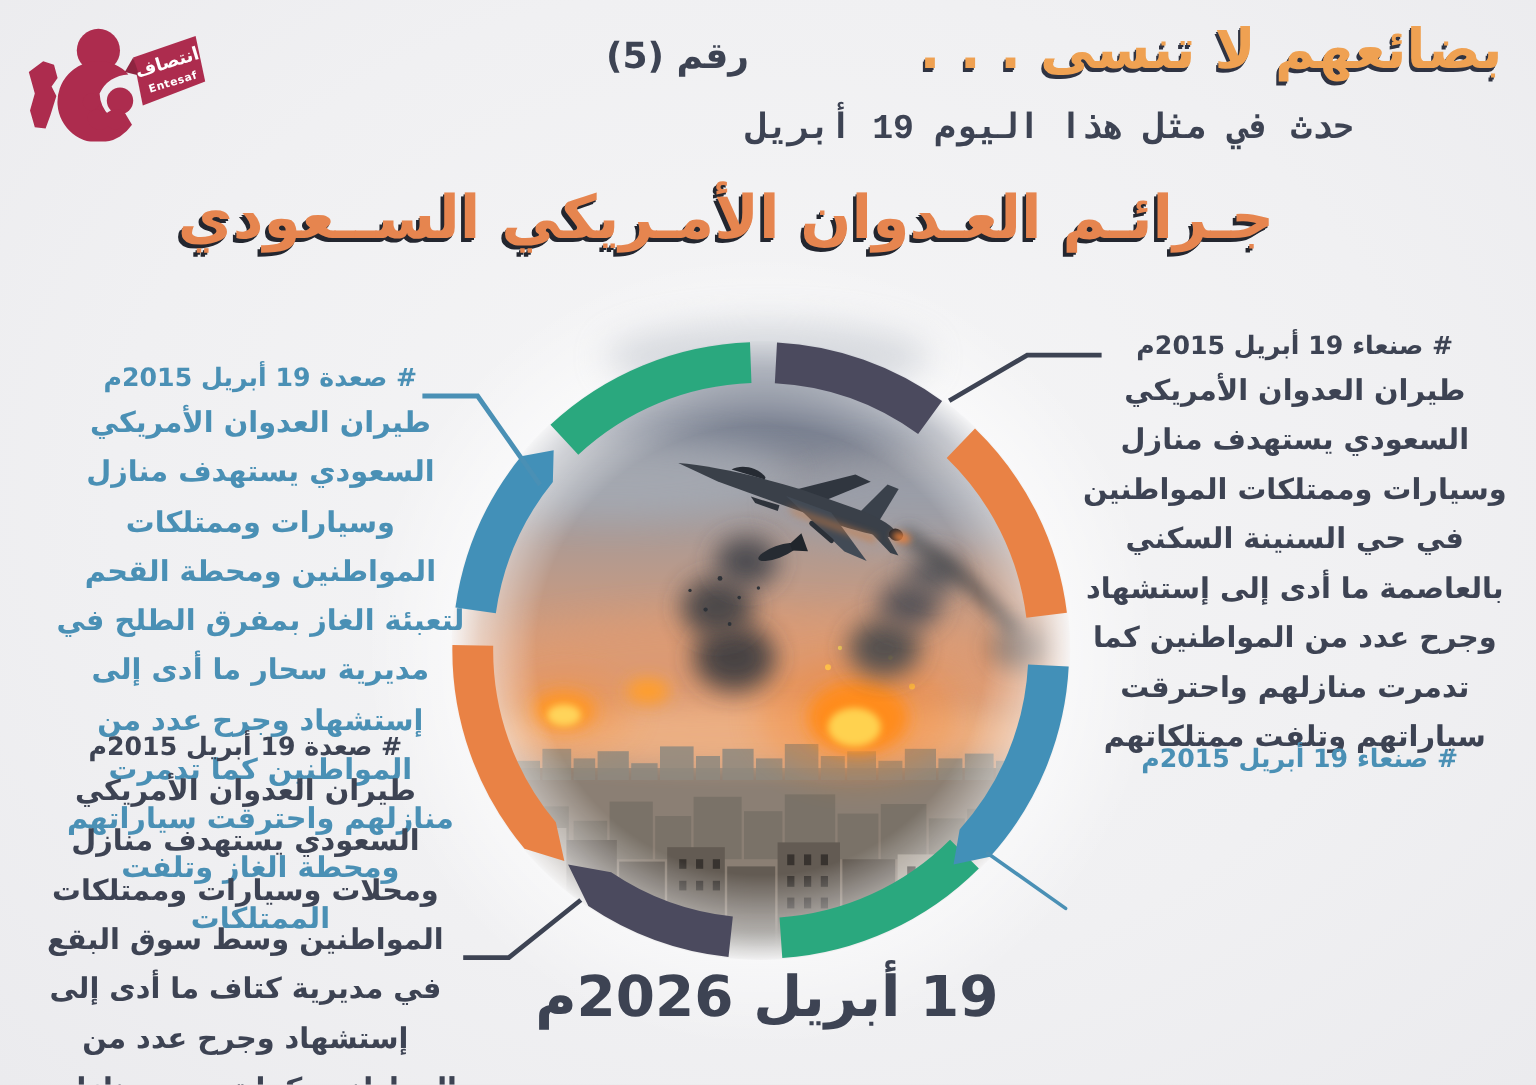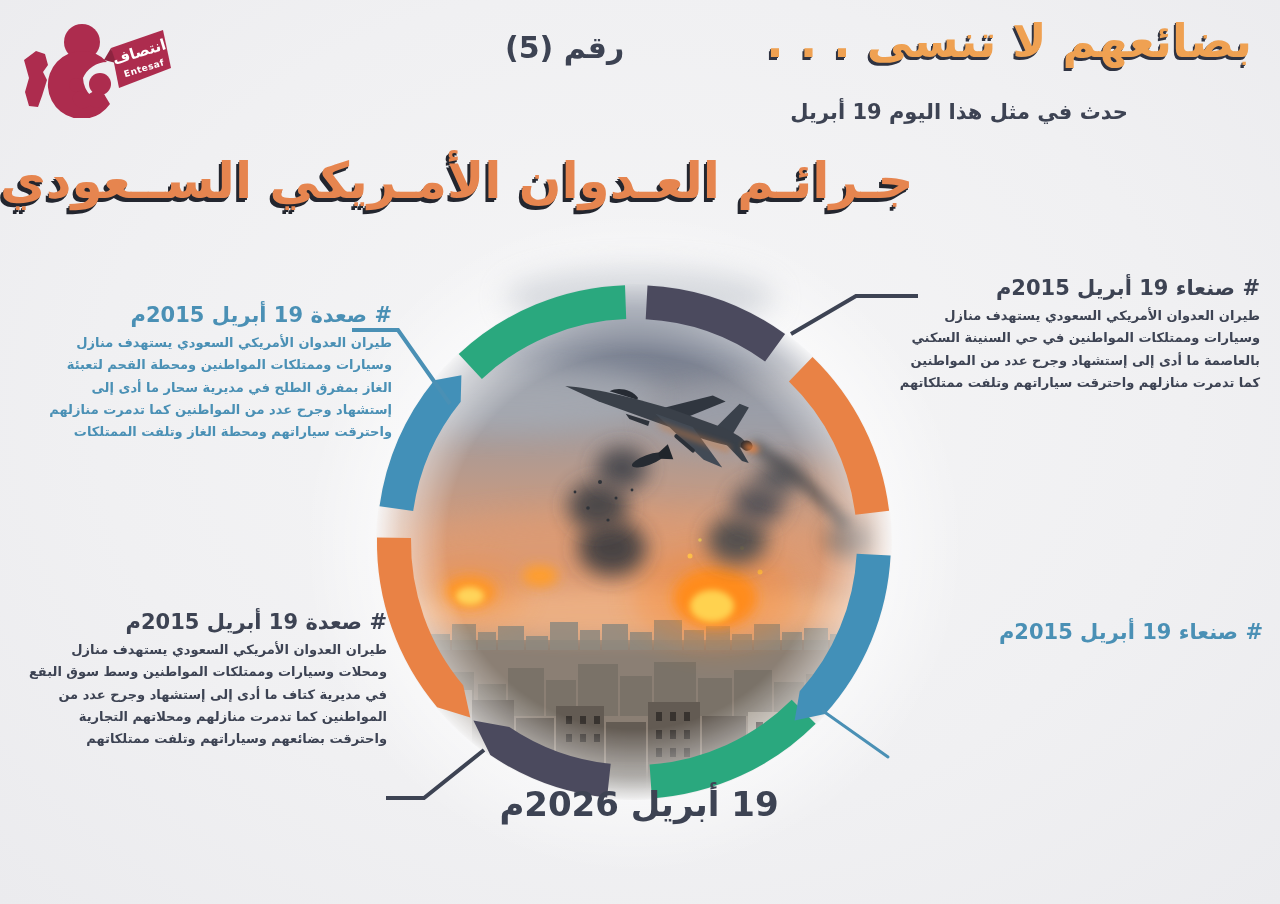--- a/index.html
+++ b/index.html
@@ -5,28 +5,28 @@
   html,body{margin:0;padding:0;background:#ddd;}
   #canvas{
     position:relative;width:1280px;height:904px;overflow:hidden;
     background:radial-gradient(ellipse at 50% 45%, #f5f5f6 0%, #f0f0f2 60%, #ebebee 100%);
     font-family:"DejaVu Sans", sans-serif;
   }
   #scene-svg{position:absolute;inset:0;z-index:1;}
   .txt{position:absolute;z-index:2;direction:rtl;font-weight:bold;}
   .brand-title{right:28px;top:14px;font-size:46px;color:var(--title-orange);
     text-shadow:-2px 3px 0 #2f3342,-1px 1px 0 #2f3342;white-space:nowrap;}
-  .subtitle{right:152px;top:100px;font-size:21px;color:var(--text-navy);white-space:nowrap;}
+  .subtitle{right:152px;top:88px;font-size:29px;color:var(--text-navy);white-space:nowrap;font-family:Liberation Mono, monospace;}
   .issue{left:505px;top:30px;font-size:30px;color:var(--text-navy);white-space:nowrap;}
-  .main-title{left:0;top:152px;width:1210px;text-align:left;font-size:50px;
+  .main-title{left:0;top:152px;width:1210px;text-align:center;font-size:50px;
     color:var(--main-title-orange);text-shadow:-3px 4px 0 #23262f,-1px 2px 0 #23262f;white-space:nowrap;}
-  .footer-date{left:0;top:784px;width:1278px;text-align:center;font-size:34px;color:var(--text-navy);}
-  .block{position:absolute;z-index:2;direction:rtl;font-weight:bold;}
+  .footer-date{left:0;top:804px;width:1278px;text-align:center;font-size:47px;color:var(--text-navy);}
+  .block{position:absolute;z-index:2;direction:rtl;text-align:center;font-weight:bold;}
   .block .heading{font-size:21px;margin-bottom:5px;}
-  .block .body{font-size:13px;line-height:1.72;}
+  .block .body{font-size:24px;line-height:1.72;}
   .block.blue{color:var(--text-blue);}
   .block.navy{color:var(--text-navy);}
   .block.tl{left:42px;top:303px;width:350px;}
   .block.tr{left:898px;top:276px;width:362px;}
   .block.bl{left:22px;top:610px;width:365px;}
   .block.br{left:903px;top:620px;width:360px;}
   .conn{fill:none;stroke-width:4;stroke-linejoin:miter;}
   .conn.navy{stroke:var(--text-navy);}
   .conn.blue{stroke:var(--text-blue);}
   .conn.thin{stroke-width:3;stroke-linecap:round;}

